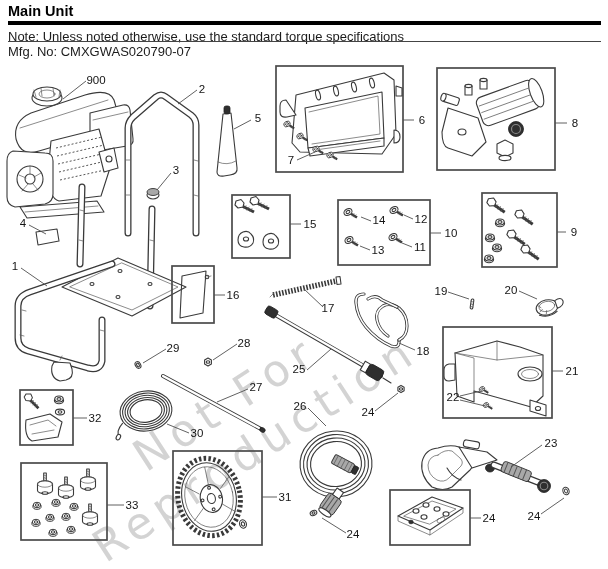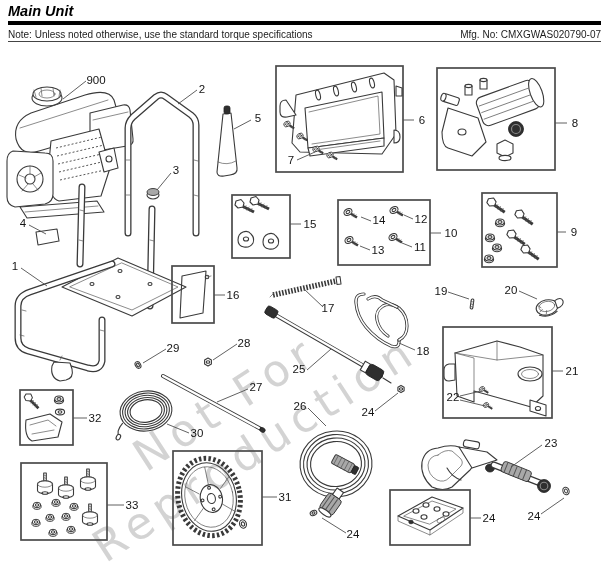--- a/index.html
+++ b/index.html
@@ -1,23 +1,23 @@
 <!DOCTYPE html>
 <html><head>
 <meta charset="utf-8">
 <style>
   html,body{margin:0;padding:0;background:#fff;}
   .page{position:relative;width:608px;height:569px;background:#ffffff;overflow:hidden;
         font-family:"Liberation Sans","DejaVu Sans",sans-serif;}
   
   .header{position:absolute;left:0;top:0;width:608px;z-index:3;}
-  .title{position:absolute;left:8px;top:3px;font-size:14.5px;font-weight:bold;font-style:italic;color:#000;}
+  .title{position:absolute;left:8px;top:3px;font-size:14.5px;font-weight:bold;color:#000;}
   .bar{position:absolute;left:8px;top:21px;width:593px;height:4px;background:#000;}
   .subrow{position:absolute;left:8px;top:29px;width:593px;display:flex;justify-content:space-between;
-          font-size:10px;color:#1c1c1c;}
+          font-size:13px;color:#1c1c1c;flex-direction:column;}
   .thinrule{position:absolute;left:8px;top:41px;width:593px;height:1px;background:#444;}
   
   .watermark{position:absolute;left:-20px;top:372px;width:520px;z-index:1;
              transform:rotate(-33deg);text-align:center;color:#c9c9c9;opacity:.8;
              font-size:44px;letter-spacing:7px;line-height:1.22;font-family:"DejaVu Sans",sans-serif;}
   
   svg.art{position:absolute;left:0;top:0;z-index:2;}
   .ln {stroke:#3a3a3a;fill:none;stroke-width:1.1;stroke-linecap:round;stroke-linejoin:round;}
   .thn{stroke:#5a5a5a;fill:none;stroke-width:.7;stroke-linecap:round;}
   .fin{stroke:#555;fill:none;stroke-width:1;}

